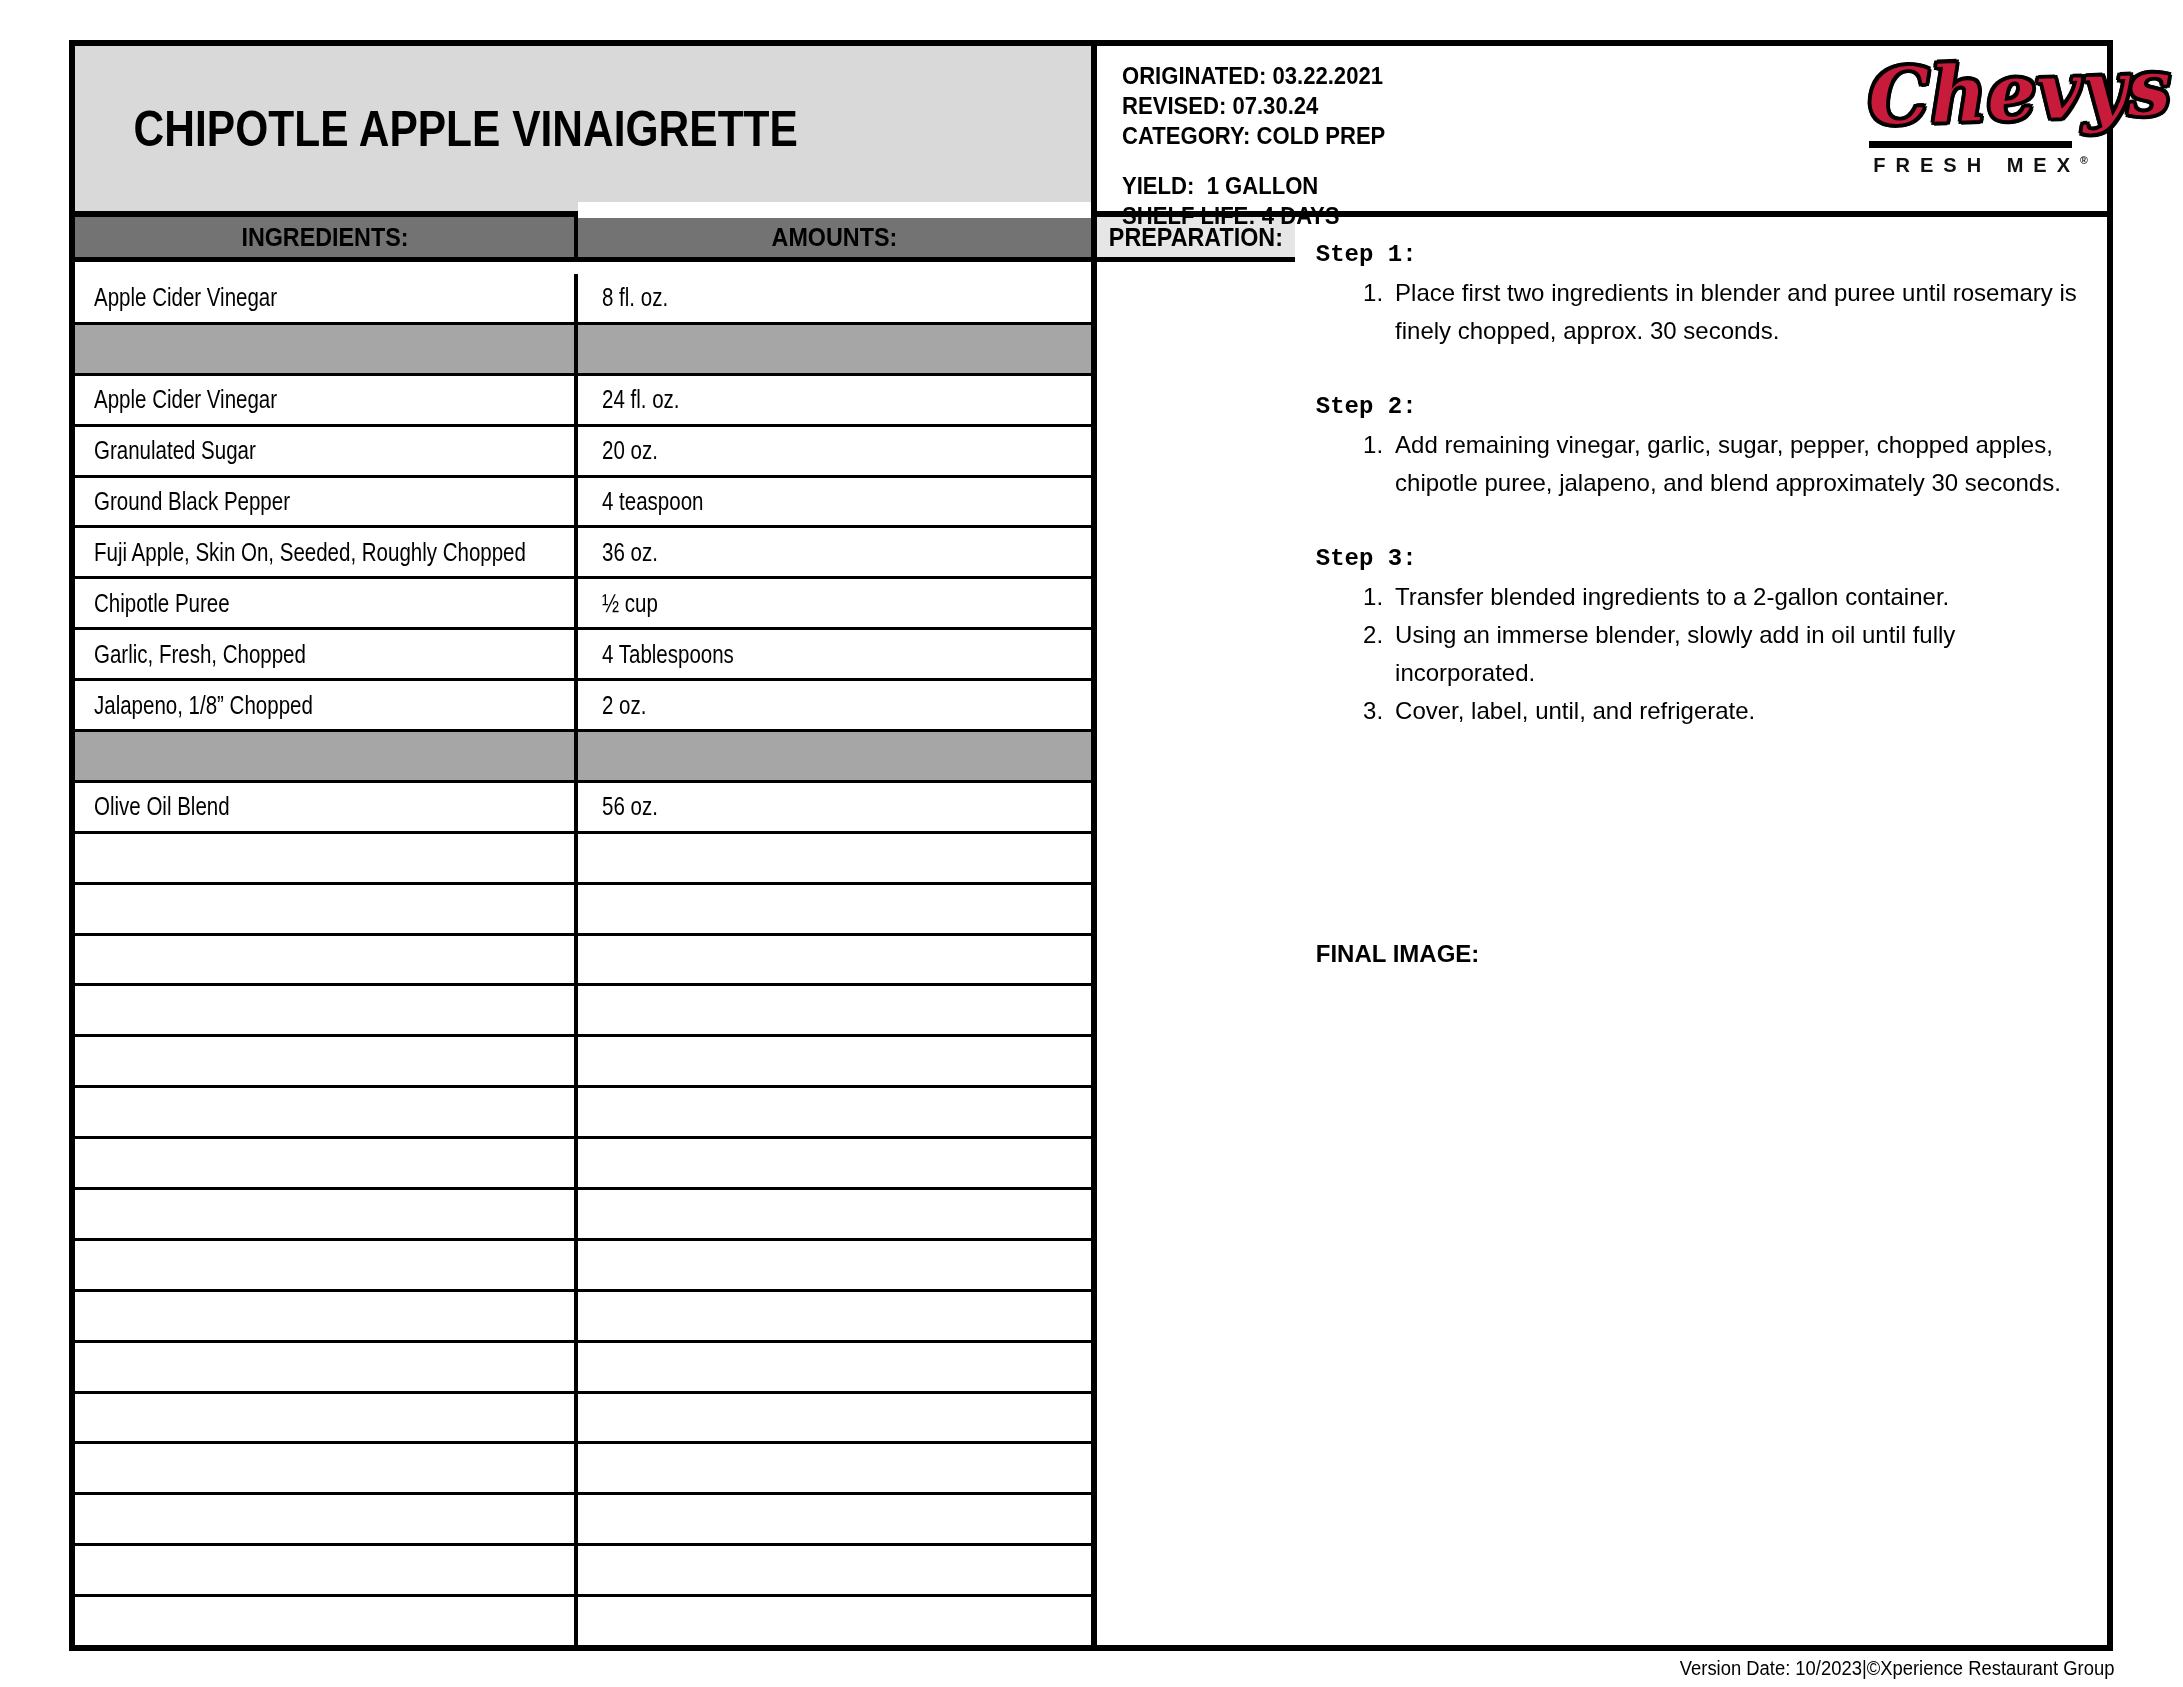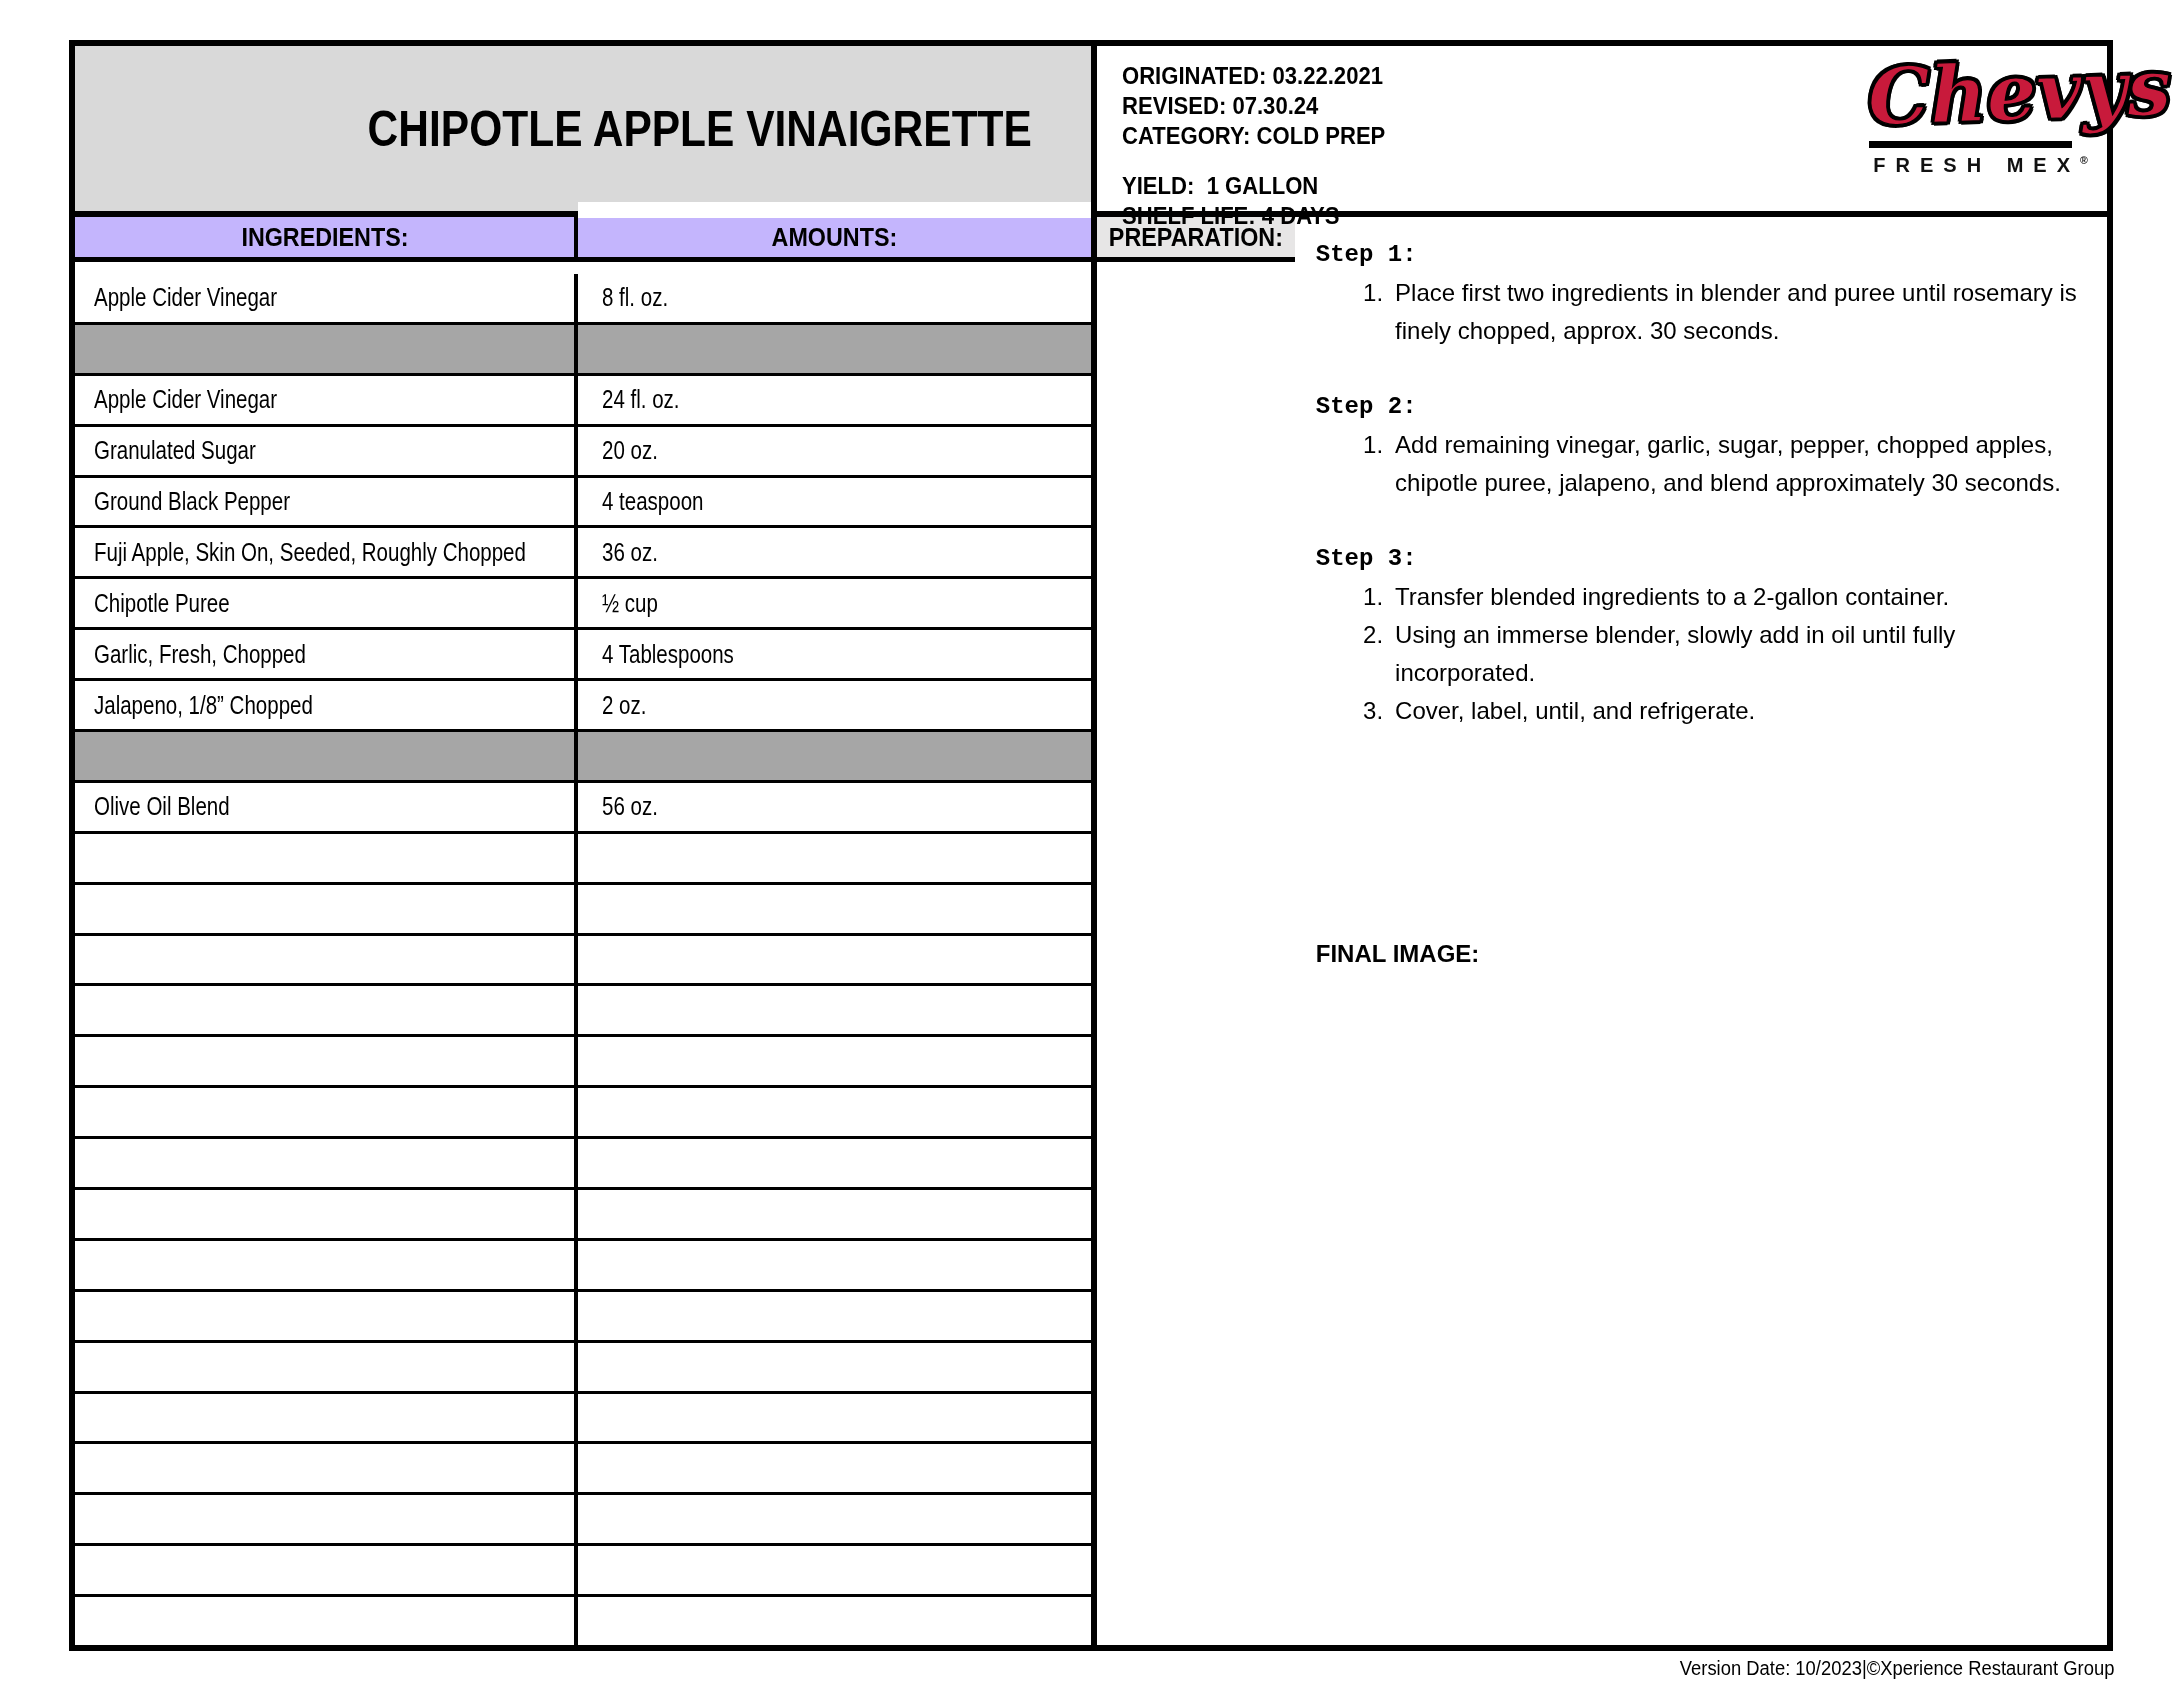--- a/index.html
+++ b/index.html
@@ -13,21 +13,21 @@
     border:6.6px solid #000;box-sizing:border-box;background:#fff;
     display:flex;flex-direction:column;
   }
   
   .band-top{
     height:165px;flex:0 0 165px;display:flex;border-bottom:6.6px solid #000;
     position:relative;
   }
   .title-cell{
     width:1016px;flex:0 0 1016px;background:#d9d9d9;border-right:6.6px solid #000;
-    display:flex;align-items:center;justify-content:flex-end;box-sizing:content-box;
+    display:flex;align-items:center;justify-content:flex-start;box-sizing:content-box;
   }
   .title-text{
     font-size:50px;font-weight:bold;white-space:nowrap;display:inline-block;
     transform:scaleX(.85);transform-origin:50% 50%;letter-spacing:0px;
   }
   .meta-cell{flex:1;position:relative;padding:14.6px 0 0 25px;box-sizing:border-box;}
   .meta-line{
     font-size:24px;font-weight:bold;line-height:30px;white-space:pre;
     display:block;transform:scaleX(.92);transform-origin:0 50%;min-height:20px;
   }
@@ -53,21 +53,21 @@
   }
   .logo-tagline .reg{font-size:10.6px;vertical-align:super;letter-spacing:0;}
   
   .main{flex:1;display:flex;min-height:0;}
   .left-table{
     width:1016px;flex:0 0 1016px;border-right:6.6px solid #000;
     display:flex;flex-direction:column;box-sizing:content-box;
   }
   .hdr-row{
     height:40px;flex:0 0 40px;display:flex;border-bottom:5.3px solid #000;
-    background:#c4b5fd;
+    background:#737373;
   }
   .hdr-cell{
     display:flex;align-items:center;justify-content:center;
     font-size:26.5px;font-weight:bold;
   }
   .hdr-cell .cond{transform:scaleX(.88);transform-origin:50% 50%;white-space:nowrap;display:inline-block;}
   .hdr-ing{width:503px;flex:0 0 503px;border-right:4px solid #000;box-sizing:border-box;}
   .hdr-amt{flex:1;}
   .rows{flex:1;display:flex;flex-direction:column;min-height:0;margin-top:12px;}
   .row{flex:1;display:flex;border-bottom:3.3px solid #000;min-height:0;}

